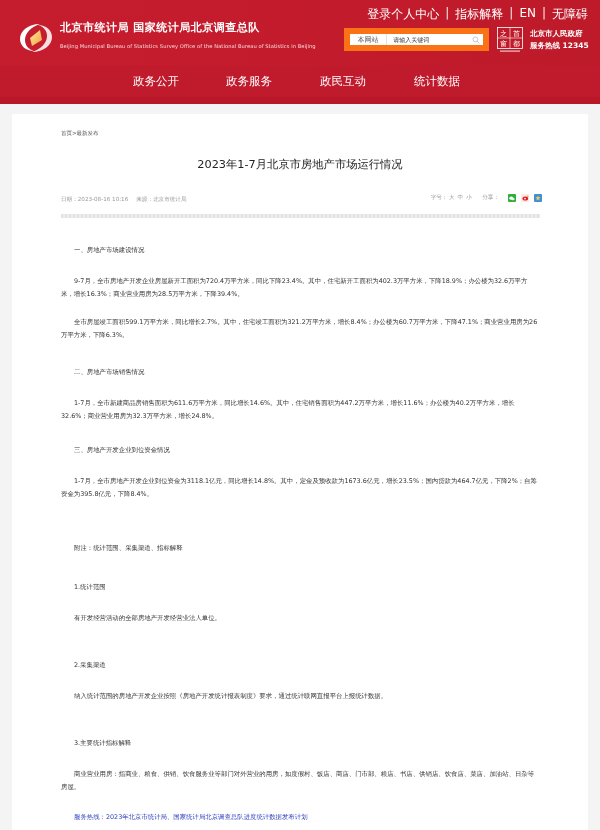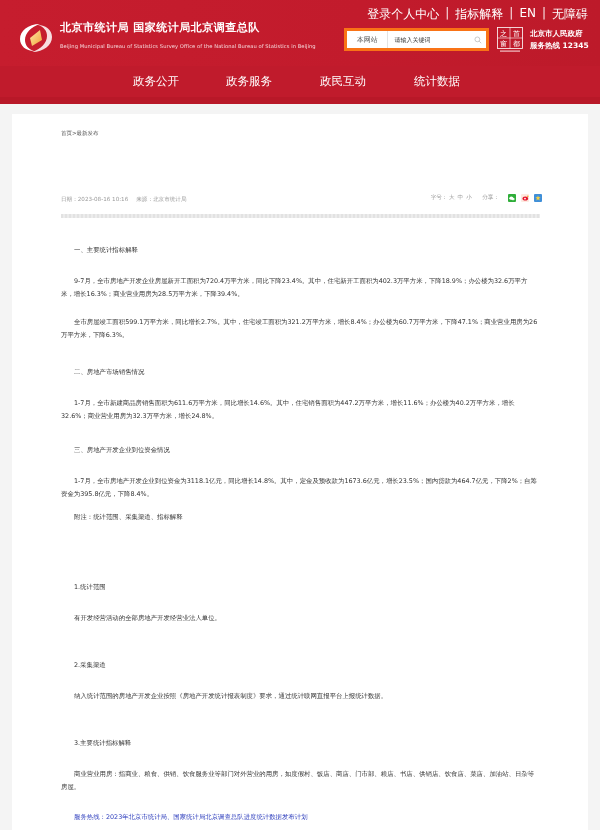--- a/index.html
+++ b/index.html
@@ -31,21 +31,21 @@
     position: absolute; left: 60px; top: 43px;
     font-size: 5.2px; color: #f6d9dc; white-space: nowrap; letter-spacing: 0.05px;
   }
   .toplinks {
     position: absolute; right: 12px; top: 6px; height: 10px;
     display: flex; align-items: flex-start; font-size: 12px; color: #fff; margin-left: 16px;
   }
   .toplinks .sep { margin: 0 6px; opacity: 0.9; }
   .search {
     position: absolute; left: 344px; top: 28px; width: 145px; height: 23px;
-    background: #fff; border: 3px solid #f97316; display: flex; align-items: center;
+    background: #fff; border: 6px solid #f97316; display: flex; align-items: center;
   }
   .search .scope {
     width: 50px; height: 100%; display: flex; align-items: center; justify-content: center;
     font-size: 7px; color: #555; border-right: 1px solid #e3e3e3;
   }
   .search input {
     border: none; outline: none; flex: 1; height: 100%;
     font-size: 6px; padding-left: 6px; color: #333; background: transparent;
     font-family: "DejaVu Sans", sans-serif;
   }
@@ -180,20 +180,21 @@
     <span class="nav-item" style="left:414px">统计数据</span>
   </div>
   <div class="nav-shadow"></div>
 </div>
 
 <div class="card">
   <div class="breadcrumb">
     <span>首页</span><span>&gt;</span><span>最新发布</span>
   </div>
 
+  <div class="title">2023年1-7月北京市房地产市场运行情况</div>
 
   <div class="meta">
     <span>日期：</span><span>2023-08-16 10:16</span><span class="gap"></span><span>来源：</span><span>北京市统计局</span>
   </div>
 
   <div class="tools">
     <span>字号：</span>
     <span class="fs">大</span>
     <span class="fs">中</span>
     <span class="fs">小</span>
@@ -215,31 +216,31 @@
       <svg width="6" height="6" viewBox="0 0 6 6">
           <polygon points="3,0.5 3.7,2.3 5.6,2.3 4.1,3.4 4.7,5.4 3,4.2 1.3,5.4 1.9,3.4 0.4,2.3 2.3,2.3" fill="#ffd33a"></polygon>
         </svg>
     </span>
   </div>
 
   <div class="divider"></div>
 
   <div class="article">
 
-    <div class="p heading-pad" style="top:130px">一、主要统计指标解释</div>
+    <div class="p heading-pad" style="top:130px">一、房地产市场建设情况</div>
     <div class="p indent" style="top:161px">9-7月，全市房地产开发企业房屋新开工面积为720.4万平方米，同比下降23.4%。其中，住宅新开工面积为402.3万平方米，下降18.9%；办公楼为32.6万平方米，增长16.3%；商业营业用房为28.5万平方米，下降39.4%。</div>
     <div class="p indent" style="top:202px">全市房屋竣工面积599.1万平方米，同比增长2.7%。其中，住宅竣工面积为321.2万平方米，增长8.4%；办公楼为60.7万平方米，下降47.1%；商业营业用房为26万平方米，下降6.3%。</div>
 
     <div class="p heading-pad" style="top:252px">二、房地产市场销售情况</div>
     <div class="p indent" style="top:283px">1-7月，全市新建商品房销售面积为611.6万平方米，同比增长14.6%。其中，住宅销售面积为447.2万平方米，增长11.6%；办公楼为40.2万平方米，增长32.6%；商业营业用房为32.3万平方米，增长24.8%。</div>
 
     <div class="p heading-pad" style="top:330px">三、房地产开发企业到位资金情况</div>
     <div class="p indent" style="top:361px">1-7月，全市房地产开发企业到位资金为3118.1亿元，同比增长14.8%。其中，定金及预收款为1673.6亿元，增长23.5%；国内贷款为464.7亿元，下降2%；自筹资金为395.8亿元，下降8.4%。</div>
 
-    <div class="p plain" style="top:397px">附注：统计范围、采集渠道、指标解释</div>
+    <div class="p plain" style="top:428px">附注：统计范围、采集渠道、指标解释</div>
 
     <div class="p plain" style="top:467px">1.统计范围</div>
     <div class="p plain" style="top:498px">有开发经营活动的全部房地产开发经营业法人单位。</div>
 
     <div class="p plain" style="top:545px">2.采集渠道</div>
     <div class="p plain" style="top:576px">纳入统计范围的房地产开发企业按照《房地产开发统计报表制度》要求，通过统计联网直报平台上报统计数据。</div>
 
     <div class="p plain" style="top:623px">3.主要统计指标解释</div>
     <div class="p indent" style="top:654px">商业营业用房：指商业、粮食、供销、饮食服务业等部门对外营业的用房，如度假村、饭店、商店、门市部、粮店、书店、供销店、饮食店、菜店、加油站、日杂等房屋。</div>
 

